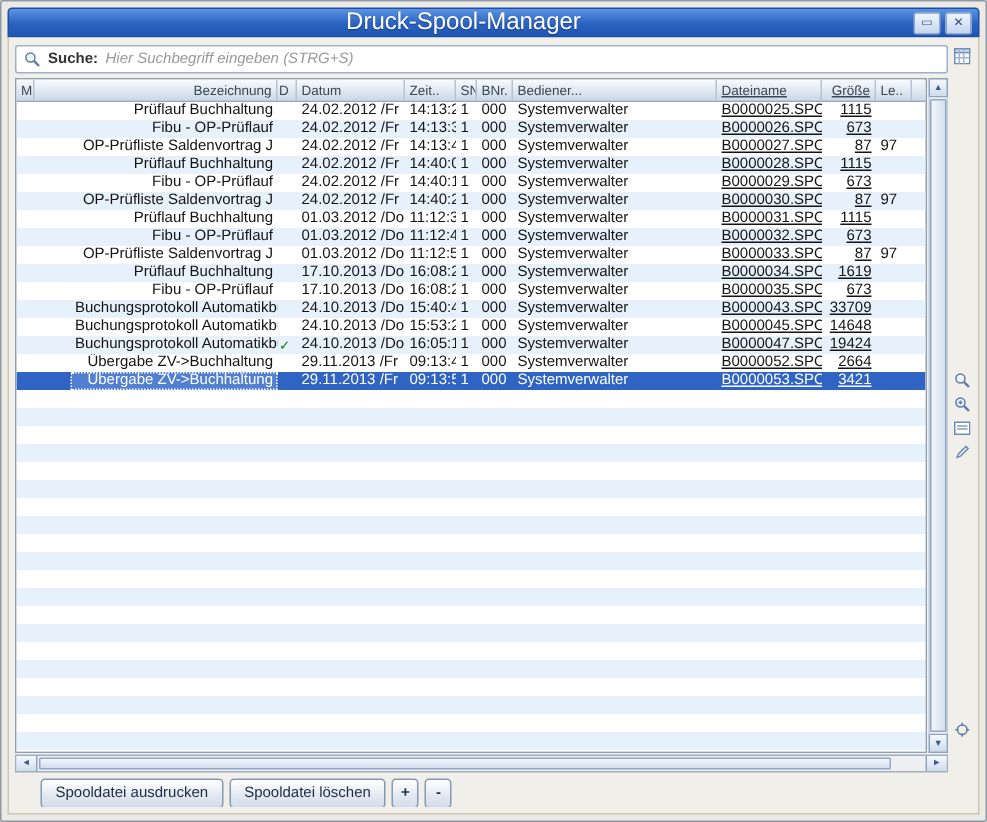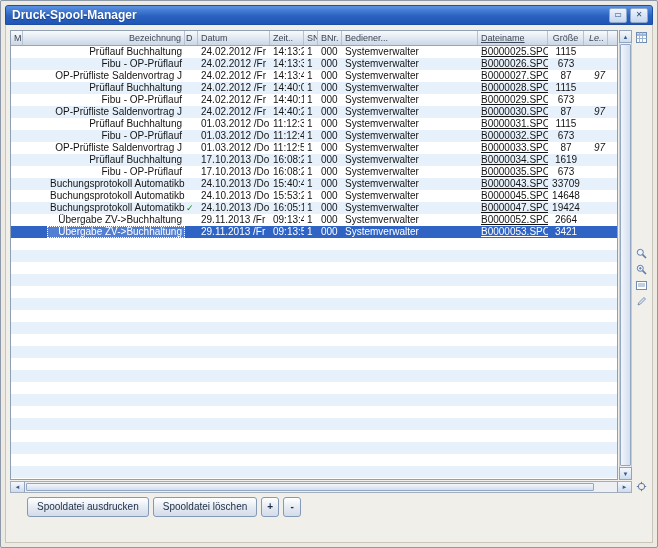--- a/index.html
+++ b/index.html
@@ -9,21 +9,21 @@
     display:flex;flex-direction:column;
     font-family:"Liberation Sans",sans-serif;
     border-radius:2px;
   }
   .titlebar{
     height:18px;flex:none;
     background:linear-gradient(to bottom,#5b93e4,#2b62c0 55%,#1f55b4);
     border:1px solid #1d4ea6;border-radius:3px 3px 0 0;
     display:flex;align-items:center;padding:0 4px 0 6px;color:#fff;
   }
-  .title{font-size:12px;font-weight:bold;flex:1;text-shadow:0 1px 1px rgba(0,0,0,.35);white-space:nowrap;overflow:hidden;}
+  .title{font-size:16px;font-weight:normal;flex:1;text-shadow:0 1px 1px rgba(0,0,0,.35);white-space:nowrap;overflow:hidden;text-align:center;}
   .win-btn{
     width:16px;height:13px;margin-left:3px;flex:none;
     background:linear-gradient(#eef4fc,#c6d6ee);
     border:1px solid #8fa8cc;border-radius:2px;
     font-size:8px;line-height:12px;text-align:center;color:#2c4a7c;cursor:default;
   }
   .content{
     flex:1;background:#f1efe9;border:1px solid #c9c5ba;border-top:none;
     padding:5px 4px 4px;display:flex;gap:3px;overflow:hidden;
   }
@@ -57,22 +57,22 @@
   .col-m{width:12px;}
   .col-kz{width:24px;margin-top:38px;}
   .col-bezeichnung{width:138px;text-align:right;}
   .col-d{width:13px;padding:0 1px;}
   .col-datum{width:72px;}
   .col-zeit{width:34px;}
   .col-snr{width:14px;}
   .col-bnr{width:24px;}
   .col-bediener{width:136px;}
   .col-dateiname{width:70px;text-decoration:underline;}
-  .col-groesse{width:36px;text-align:center;}
-  .col-le{width:24px;text-align:right;font-style:italic;}
+  .col-groesse{width:36px;text-align:right;text-decoration:underline;}
+  .col-le{width:24px;}
   .gcell.col-d{color:#0b8a0b;font-size:9px;}
   .grow.sel .gcell.col-d{color:#d8ffd8;}
   .grid-filler{flex:1;background:repeating-linear-gradient(to bottom,#ffffff 0 12px,#e7f1fb 12px 24px);}
   
   .vscroll{width:13px;flex:none;display:flex;flex-direction:column;margin-left:1px;}
   .scroll-btn{height:13px;flex:none;background:linear-gradient(#f4f8fc,#cfdcee);border:1px solid #90a4c0;font-size:6px;color:#3c5a8a;text-align:center;line-height:12px;box-sizing:border-box;}
   .scroll-track{flex:1;background:#f0f2f6;border-left:1px solid #c4ccd8;border-right:1px solid #c4ccd8;position:relative;box-sizing:border-box;}
   .scroll-thumb{position:absolute;left:0;right:0;top:1px;bottom:1px;background:linear-gradient(to right,#f2f6fb,#d3deee);border:1px solid #93a6c4;border-radius:1px;box-sizing:border-box;}
   
   .hscroll{height:12px;flex:none;margin-top:1px;display:flex;border:1px solid #a3aebc;background:#edeff3;box-sizing:border-box;}
@@ -104,20 +104,28 @@
   <div class="titlebar">
     <span class="title">Druck-Spool-Manager</span>
     <span class="win-btn">▭</span>
     <span class="win-btn">✕</span>
   </div>
 
   <div class="content">
 
     <div class="main">
 
+      <div class="search-row">
+        <svg class="s-icon" width="11" height="11" viewBox="0 0 11 11">
+          <circle cx="4.3" cy="4.3" r="3" fill="#eef5fc" stroke="#5e7ca6"></circle>
+          <line x1="6.6" y1="6.6" x2="10" y2="10" stroke="#5e7ca6" stroke-width="1.6"></line>
+        </svg>
+        <span class="search-label">Suche:</span>
+        <input class="search-input" type="text" placeholder="Hier Suchbegriff eingeben (STRG+S)" style="">
+      </div>
 
       <div class="grid-wrap">
         <div class="grid">
           <div class="grid-header" id="grid-header">
               <div class="hcell col-m">M</div>
               <div class="hcell col-kz">Kz.</div>
               <div class="hcell col-bezeichnung">Bezeichnung</div>
               <div class="hcell col-d">D</div>
               <div class="hcell col-datum">Datum</div>
               <div class="hcell col-zeit">Zeit..</div>

